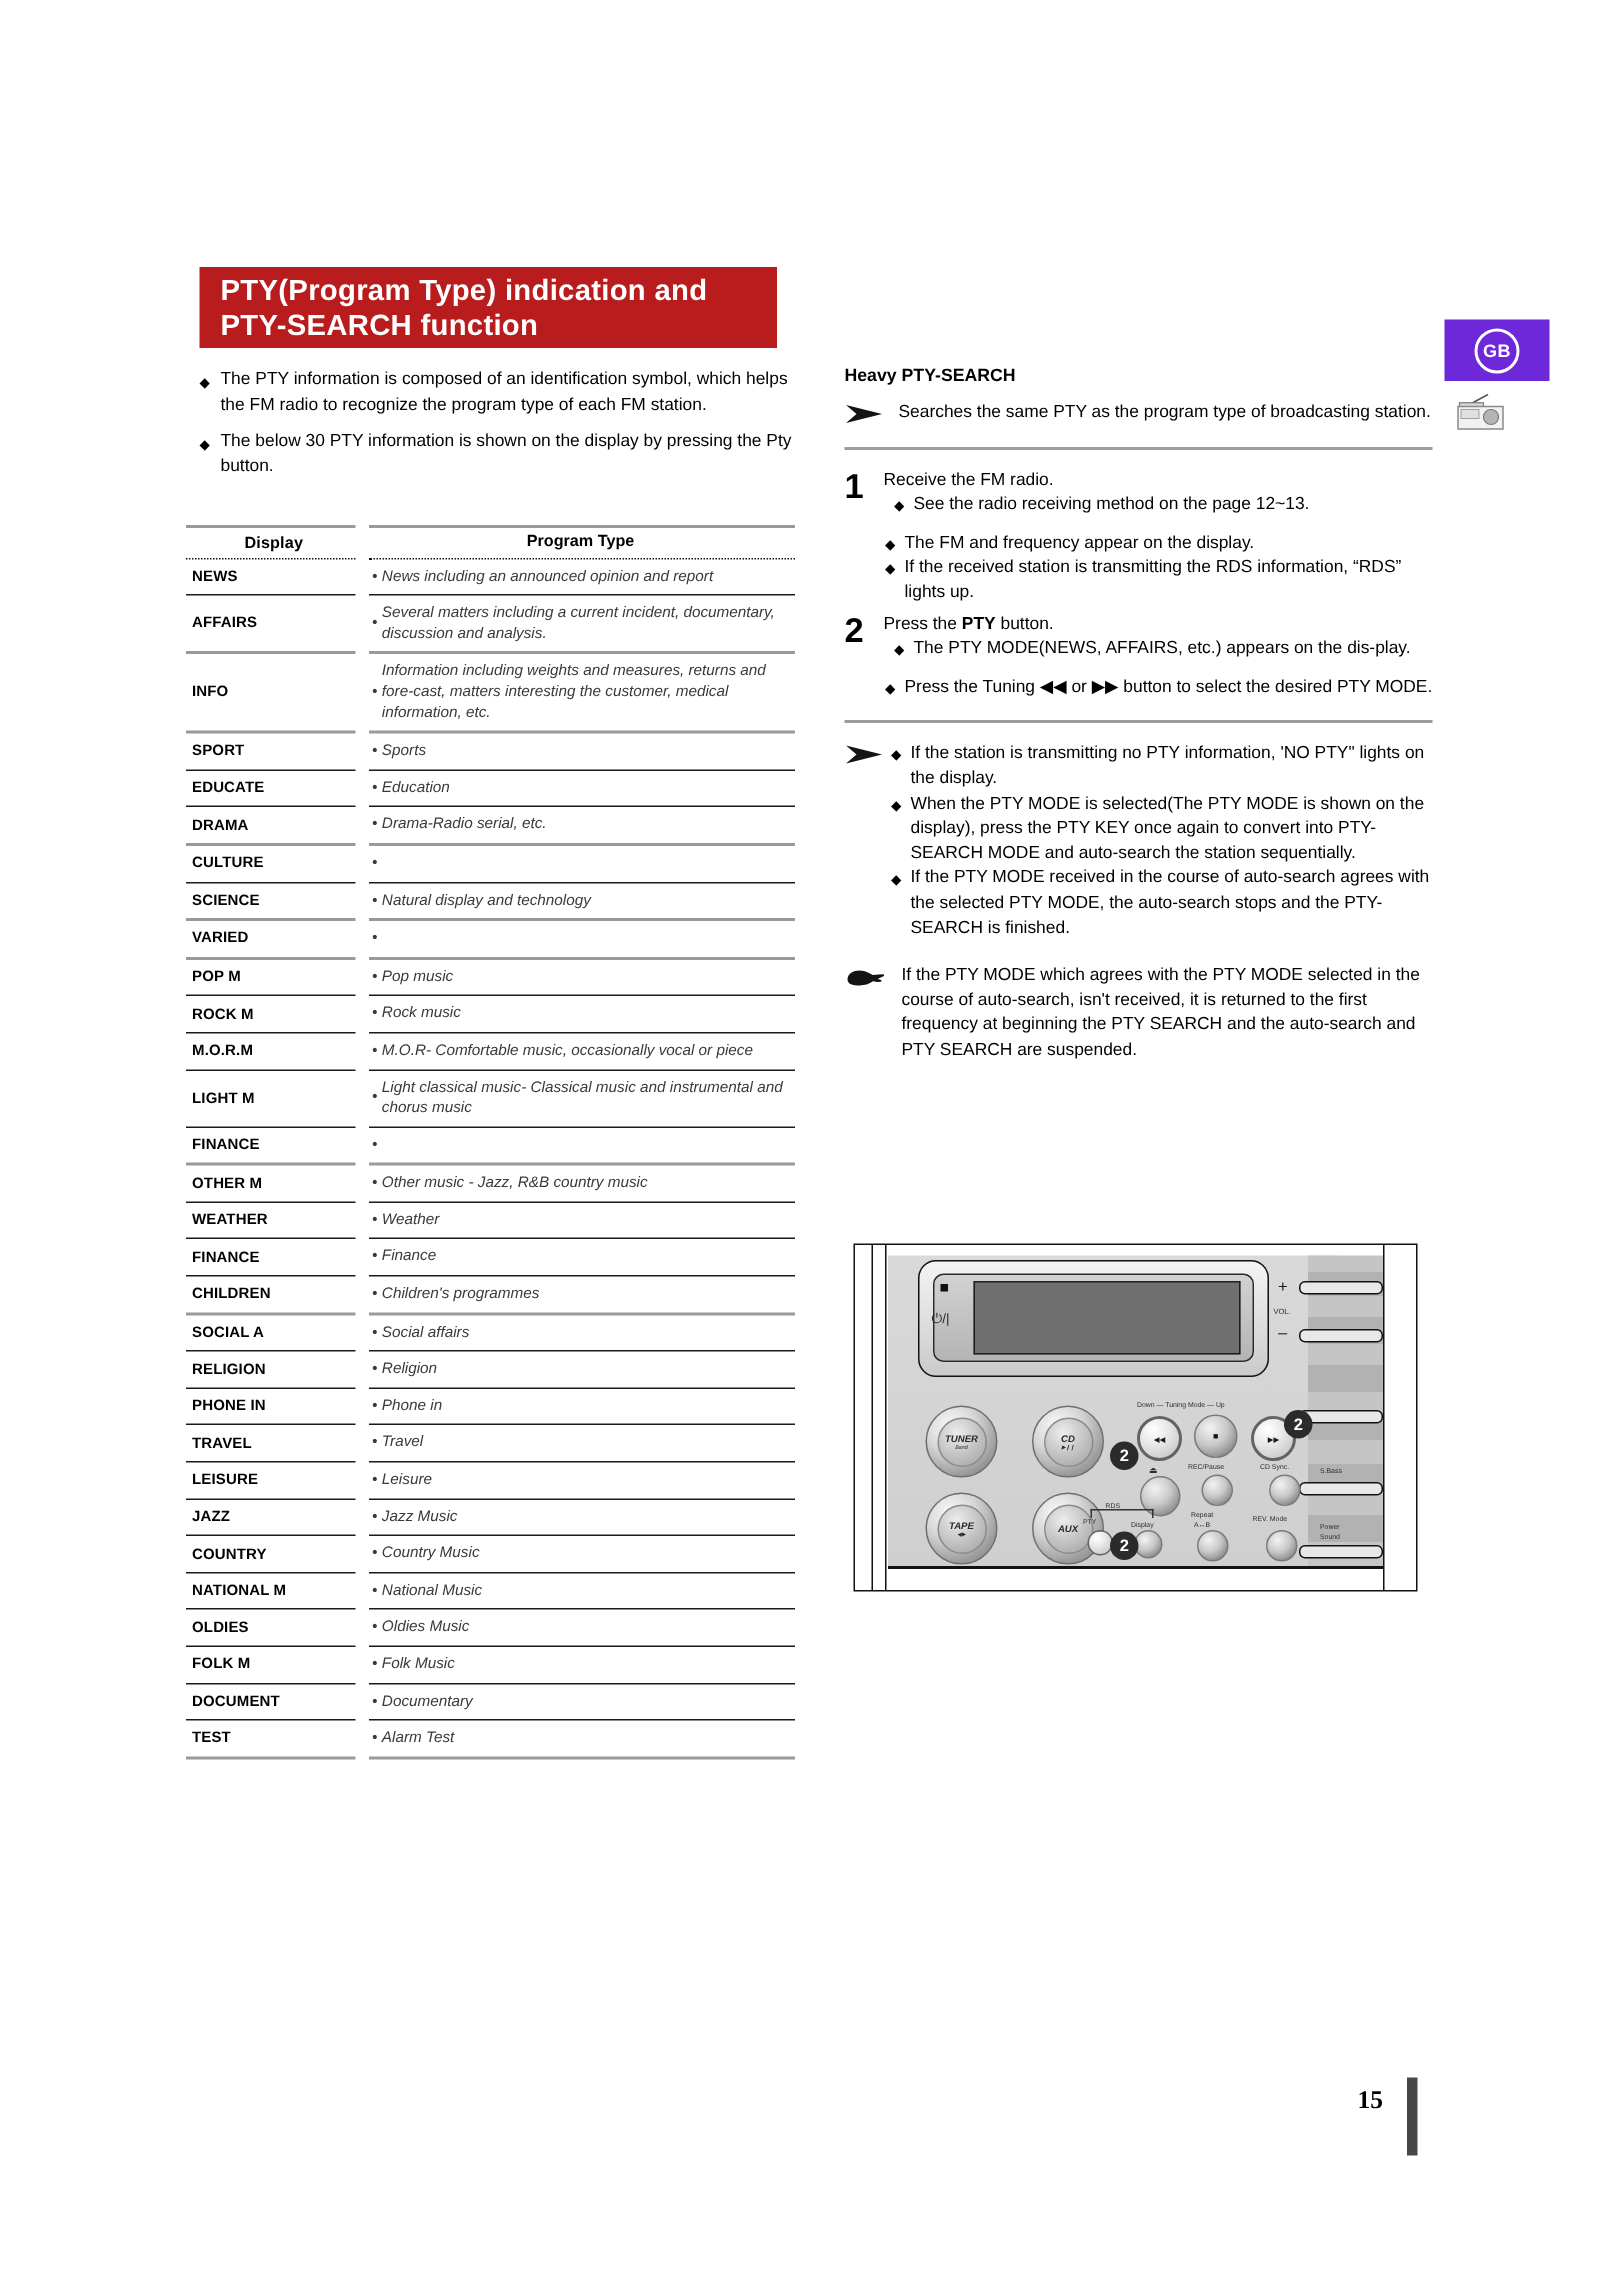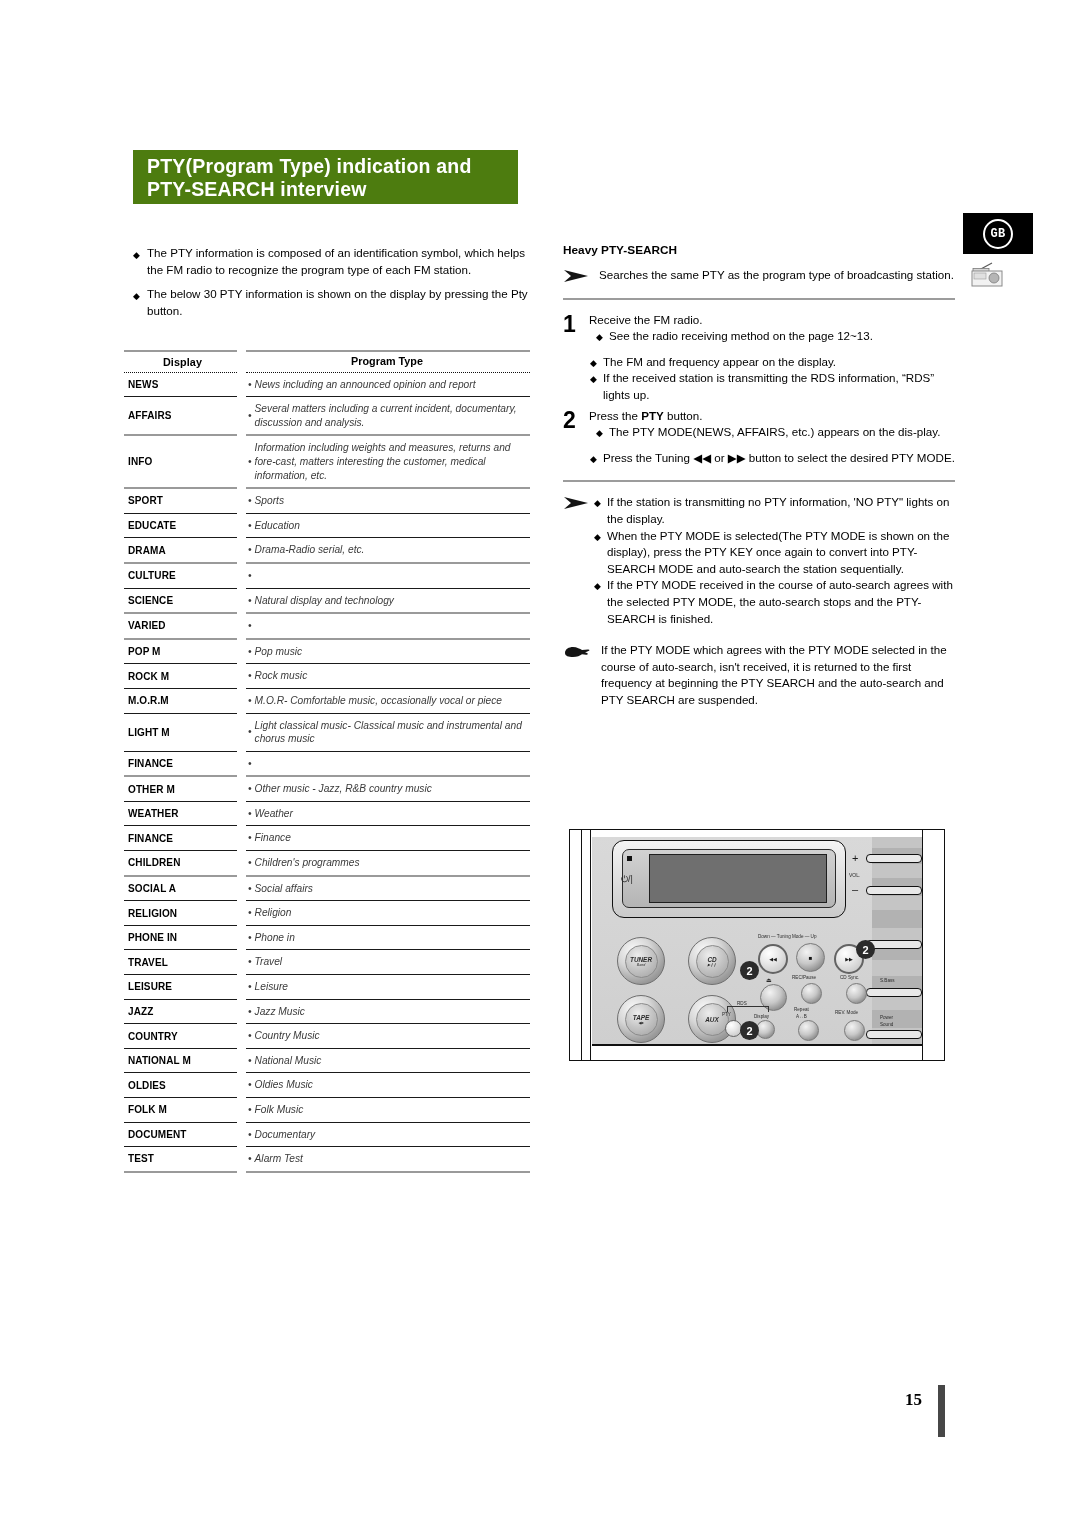--- a/index.html
+++ b/index.html
@@ -13,48 +13,47 @@
     position: relative;
     font-family: "Liberation Sans", sans-serif;
     color: #000;
     overflow: hidden;
   }
 
   
   #title-banner {
     position: absolute;
     left: 133px;
-    top: 150px;
+    top: 178px;
     width: 385px;
     height: 54px;
-    background: #4d7c0f;
+    background: #b91c1c;
     color: #fff;
     box-sizing: border-box;
     padding: 5px 0 0 14px;
   }
   #title-banner .tline {
     font-size: 19.5px;
     font-weight: bold;
     line-height: 23px;
     letter-spacing: 0.2px;
     white-space: nowrap;
   }
 
   
   #gb-badge {
     position: absolute;
     left: 963px;
     top: 213px;
     width: 70px;
     height: 41px;
-    background: #000000;
+    background: #6d28d9;
     display: flex;
     align-items: center;
     justify-content: center;
-    font-family: Liberation Mono, monospace;
   }
   #gb-badge .ring {
     width: 26px; height: 26px;
     border: 2px solid #fff;
     border-radius: 50%;
     color: #fff;
     font-size: 12px;
     font-weight: bold;
     display: flex; align-items: center; justify-content: center;
     letter-spacing: 0.3px;
@@ -291,21 +290,21 @@
     width: 7px;
     height: 52px;
     background: #474747;
   }
 </style>
 </head>
 <body>
 
 <div id="title-banner">
   <div class="tline">PTY(Program Type) indication and</div>
-  <div class="tline">PTY-SEARCH interview</div>
+  <div class="tline">PTY-SEARCH function</div>
 </div>
 
 <div id="gb-badge">
   <div class="ring">GB</div>
 </div>
 <svg id="radio-icon" viewBox="0 0 36 28">
   <line x1="9" y1="8" x2="22" y2="1" stroke="#5a5a5a" stroke-width="1.2"></line>
   <rect x="3" y="6.5" width="16" height="3" fill="#d8d8d8" stroke="#7a7a7a" stroke-width="0.8"></rect>
   <rect x="2" y="9" width="30" height="15" fill="#f2f2f2" stroke="#8a8a8a" stroke-width="1"></rect>
   <rect x="4" y="11" width="12" height="6" fill="#e0e0e0" stroke="#9a9a9a" stroke-width="0.6"></rect>

